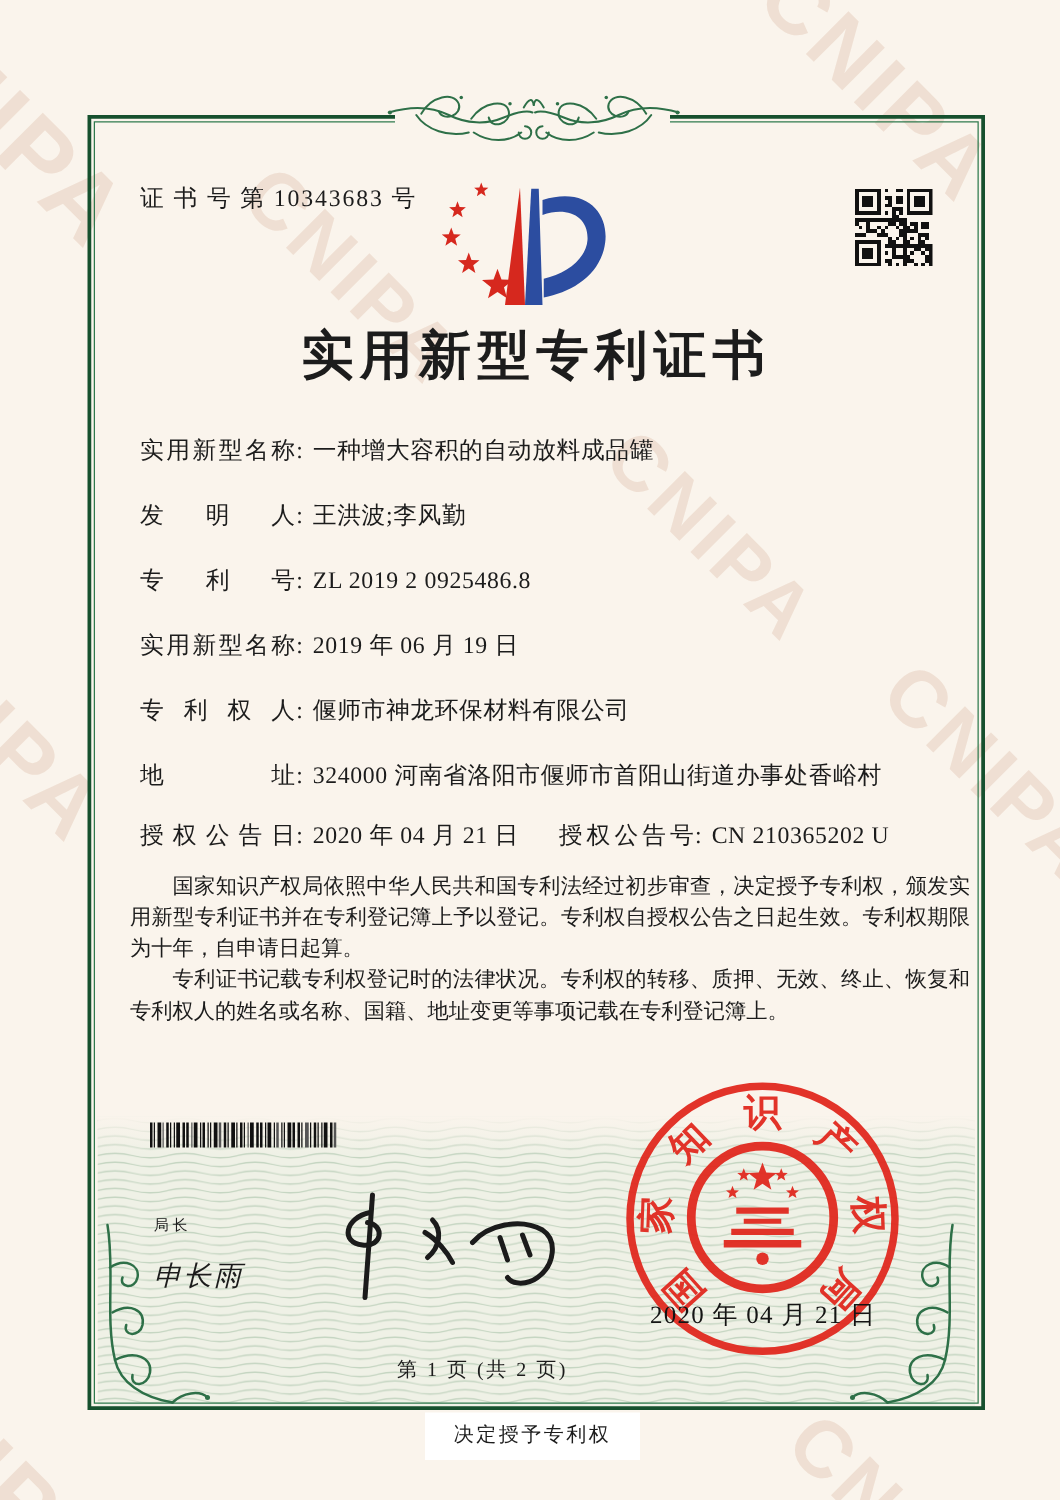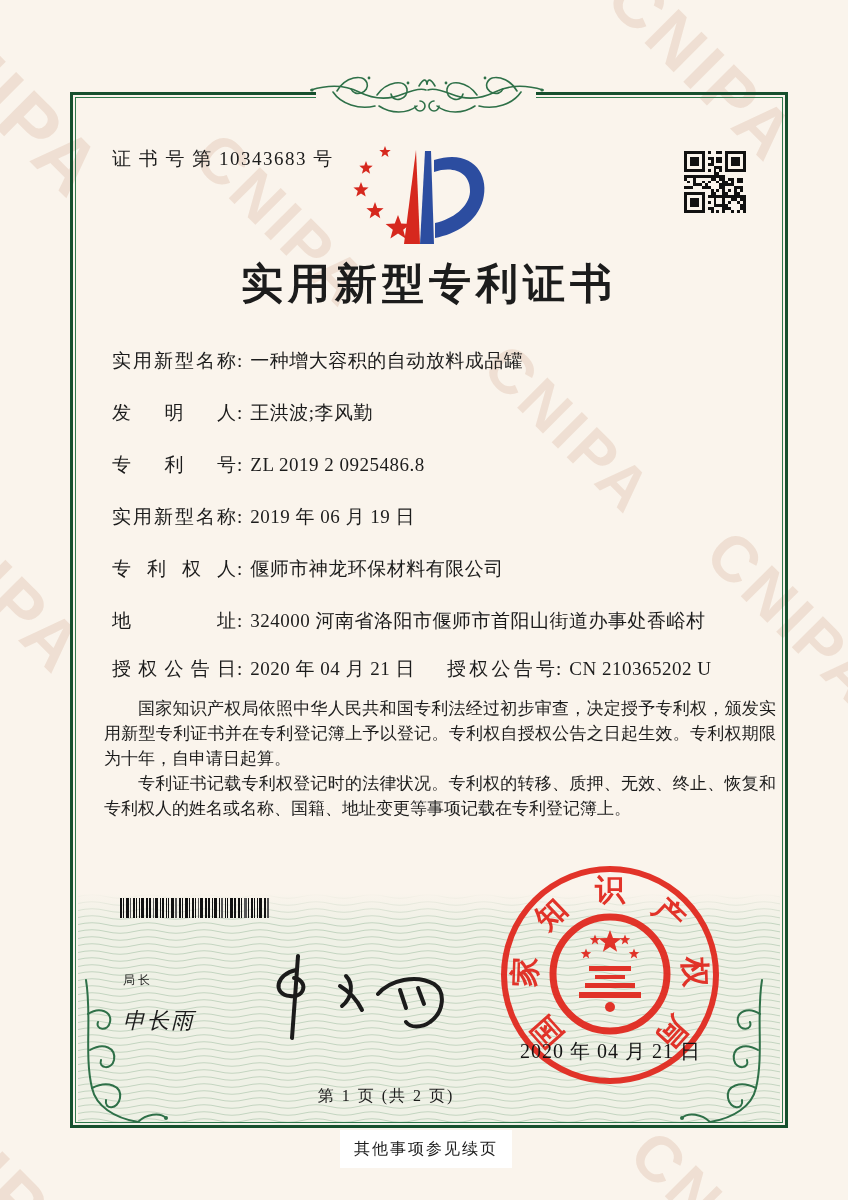--- a/index.html
+++ b/index.html
@@ -534,15 +534,15 @@
           <polygon points="89.0,86.5 90.4,90.1 94.2,90.3 91.2,92.7 92.2,96.4 89.0,94.3 85.8,96.4 86.8,92.7 83.8,90.3 87.6,90.1" fill="#e1251b"></polygon>
           <polygon points="98.0,72.5 99.4,76.1 103.2,76.3 100.2,78.7 101.2,82.4 98.0,80.3 94.8,82.4 95.8,78.7 92.8,76.3 96.6,76.1" fill="#e1251b"></polygon>
           <polygon points="128.0,72.5 129.4,76.1 133.2,76.3 130.2,78.7 131.2,82.4 128.0,80.3 124.8,82.4 125.8,78.7 122.8,76.3 126.6,76.1" fill="#e1251b"></polygon>
           <polygon points="137.0,86.5 138.4,90.1 142.2,90.3 139.2,92.7 140.2,96.4 137.0,94.3 133.8,96.4 134.8,92.7 131.8,90.3 135.6,90.1" fill="#e1251b"></polygon>
         </g>
     </svg>
   </div>
   <div class="seal-date">2020 年 04 月 21 日</div>
 
   <div class="pageinfo">第 1 页 (共 2 页)</div>
-  <div class="note">其他事项参见续页</div>
+  <div class="note">决定授予专利权</div>
 
 </div>
 
 </body></html>

